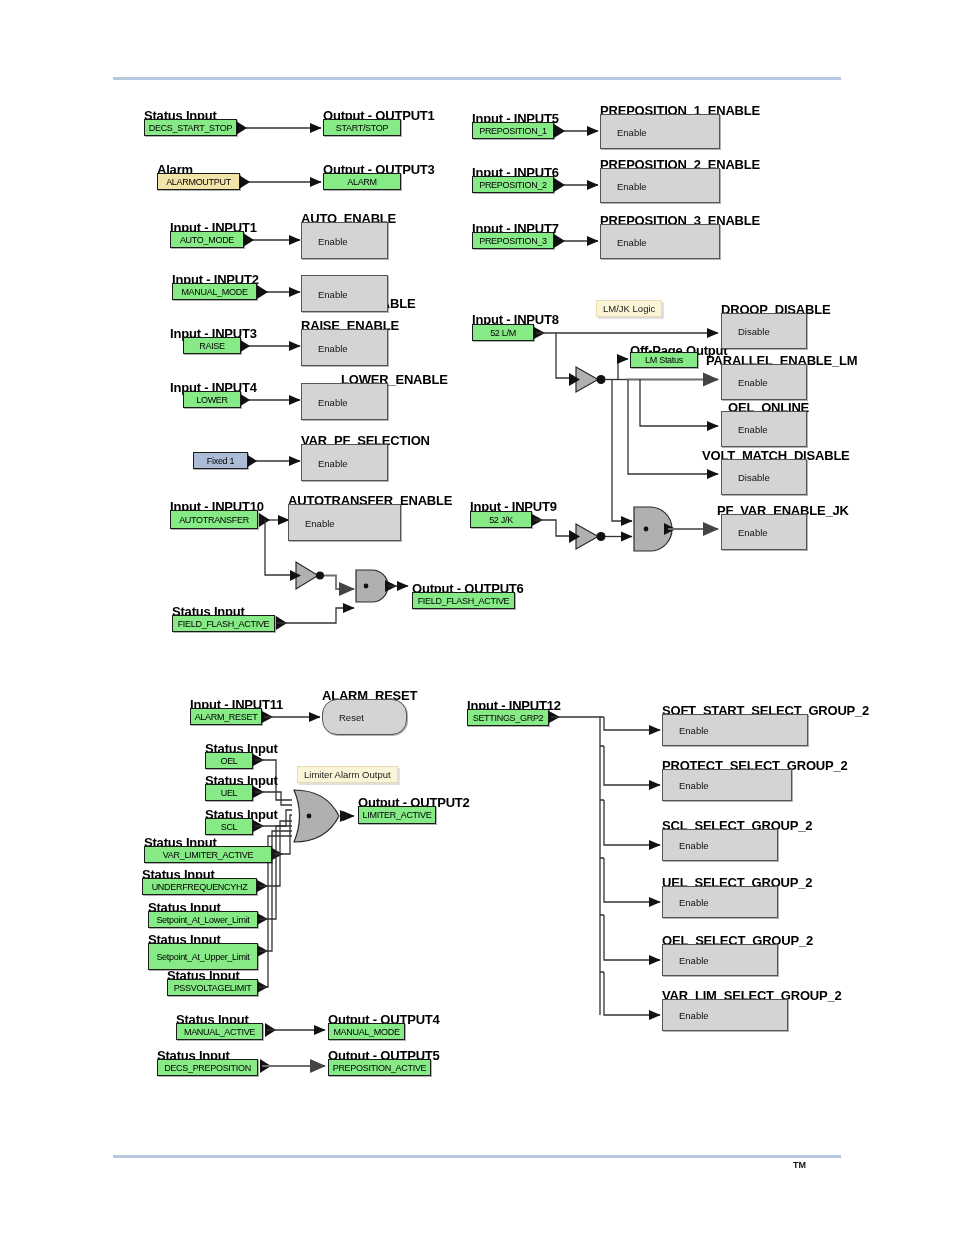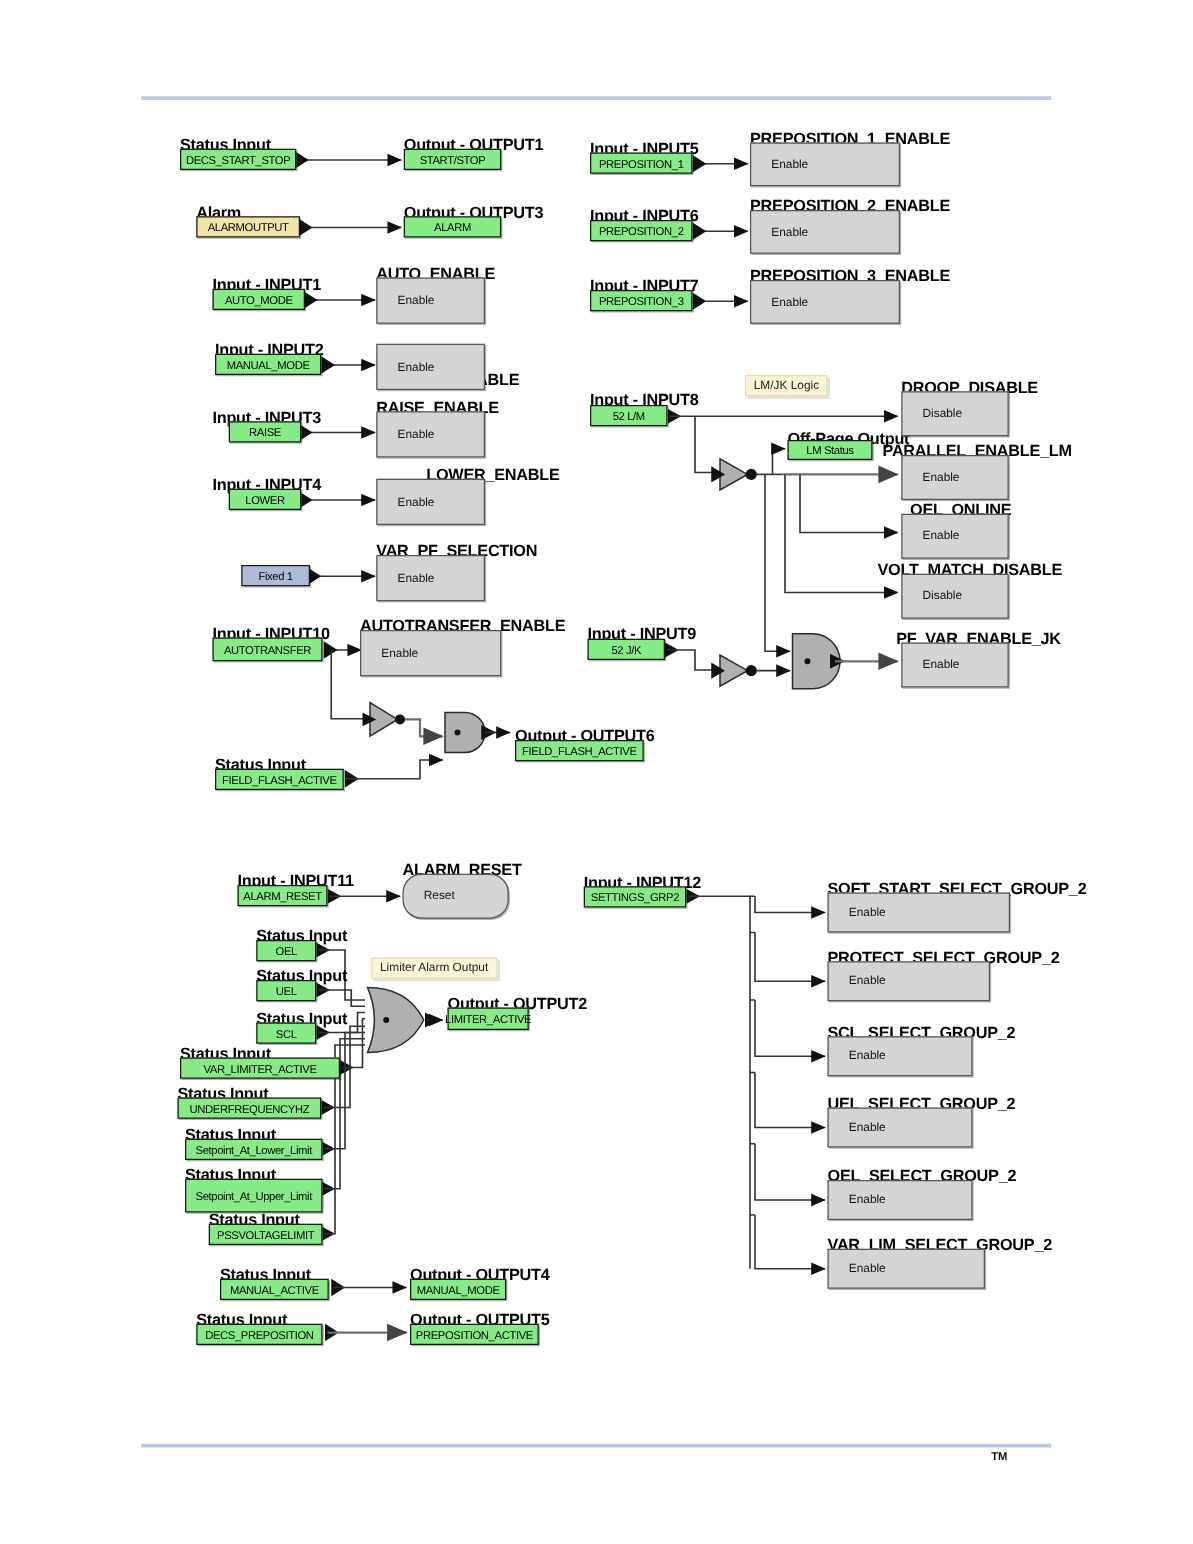--- a/index.html
+++ b/index.html
@@ -331,21 +331,21 @@
   <div class="caption" style="left:148px;top:900px;">Status Input</div>
   <div class="sig" style="left:148px;top:911px;width:110px;height:17px;">Setpoint_At_Lower_Limit</div>
 
   <div class="caption" style="left:148px;top:932px;">Status Input</div>
   <div class="sig" style="left:148px;top:943px;width:110px;height:27px;">Setpoint_At_Upper_Limit</div>
 
   <div class="caption" style="left:167px;top:968px;">Status Input</div>
   <div class="sig" style="left:167px;top:979px;width:91px;height:17px;">PSSVOLTAGELIMIT</div>
 
   <div class="caption" style="left:358px;top:795px;">Output - OUTPUT2</div>
-  <div class="sig" style="left:358px;top:806px;width:65px;height:18px;">LIMITER_ACTIVE</div>
+  <div class="sig" style="left:358px;top:806px;width:78px;height:18px;">LIMITER_ACTIVE</div>
 
   <div class="caption" style="left:176px;top:1012px;">Status Input</div>
   <div class="sig" style="left:176px;top:1023px;width:87px;height:17px;">MANUAL_ACTIVE</div>
   <div class="caption" style="left:328px;top:1012px;">Output - OUTPUT4</div>
   <div class="sig" style="left:328px;top:1023px;width:77px;height:17px;">MANUAL_MODE</div>
 
   <div class="caption" style="left:157px;top:1048px;">Status Input</div>
   <div class="sig" style="left:157px;top:1059px;width:101px;height:17px;">DECS_PREPOSITION</div>
   <div class="caption" style="left:328px;top:1048px;">Output - OUTPUT5</div>
   <div class="sig" style="left:328px;top:1059px;width:103px;height:17px;">PREPOSITION_ACTIVE</div>

